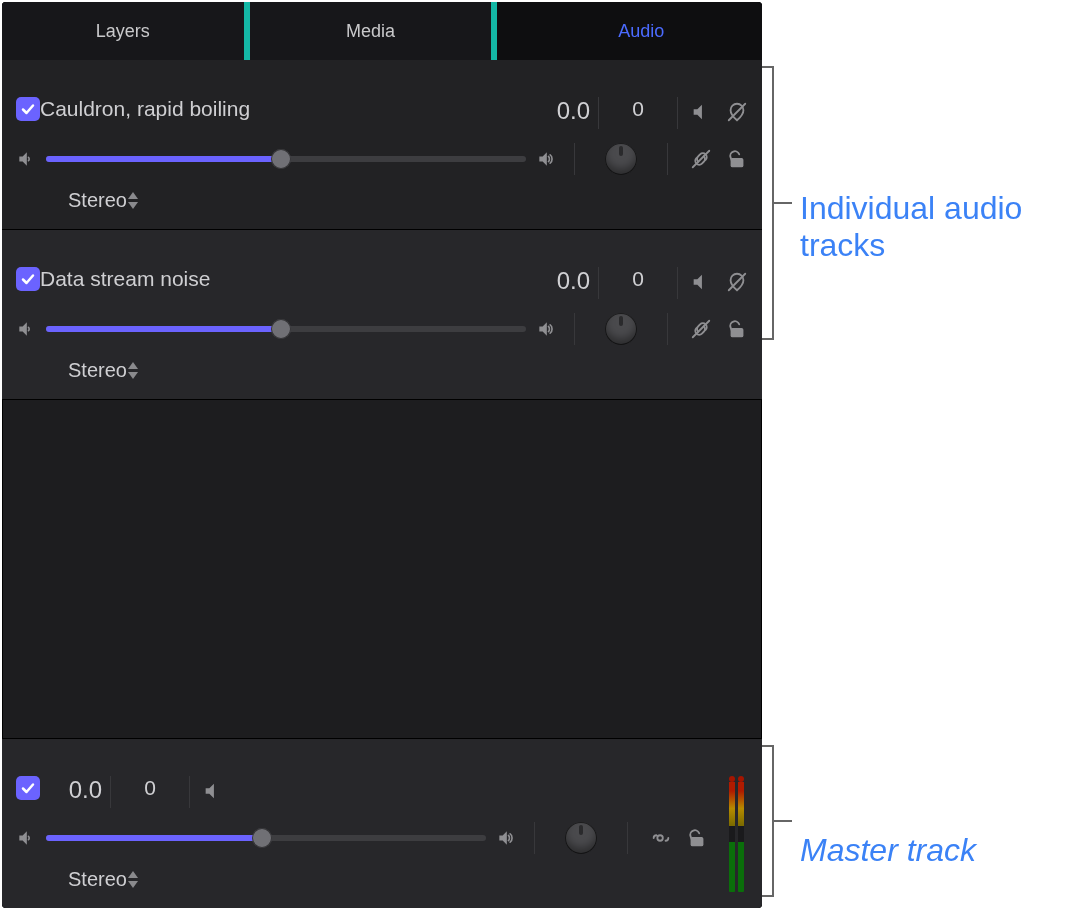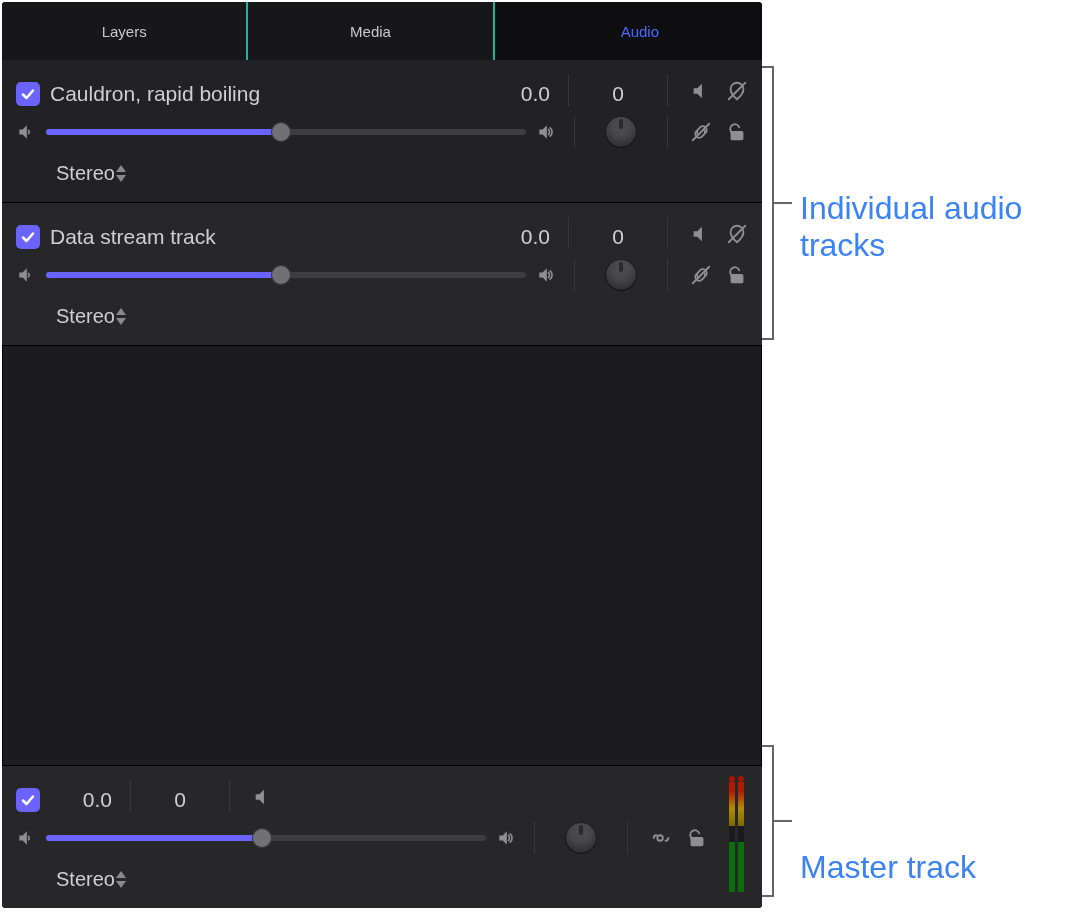--- a/index.html
+++ b/index.html
@@ -15,46 +15,46 @@
     --panel-w:760px;
   }
   html,body{margin:0;padding:0;background:#fff;font-family:-apple-system,BlinkMacSystemFont,"Helvetica Neue",Arial,sans-serif;}
   .canvas{width:1072px;height:912px;position:relative;}
   .panel{
     position:absolute;left:2px;top:2px;width:var(--panel-w);height:906px;
     background:var(--bg);border-radius:4px;overflow:hidden;color:var(--text);
     box-shadow:0 0 0 1px #000 inset;
   }
   .tabs{display:flex;height:58px;background:#0e0e10;}
-  .tab{flex:1;display:flex;align-items:center;justify-content:center;font-size:15px;color:#c9c9cb;position:relative;cursor:pointer;}
-  .tab + .tab{border-left:2px solid #14b8a6;}
+  .tab{flex:1;display:flex;align-items:center;justify-content:center;font-size:18px;color:#c9c9cb;position:relative;cursor:pointer;}
+  .tab + .tab{border-left:6px solid #14b8a6;}
   .tab.active{color:var(--tab-active);font-weight:500;padding-left:23px;}
   .tab.inactive{background:#17171a;}
   .track{display:flex;flex-direction:column;border-bottom:1px solid #000;padding:10px 10px 10px 14px;background:var(--bg-row);}
   .track.alt{background:var(--bg-row2);}
-  .row1{display:flex;align-items:flex-end;height:36px;gap:10px;}
+  .row1{display:flex;align-items:flex-start;height:36px;margin-top:27px;}
   .row2{display:flex;align-items:center;height:40px;gap:10px;margin-top:6px;}
   .row3{display:flex;align-items:center;height:38px;gap:10px;margin-top:2px;}
   .chk{width:24px;height:24px;border-radius:5px;background:var(--accent);display:flex;align-items:center;justify-content:center;color:#fff;cursor:pointer;flex:0 0 auto;}
   .chk svg{width:16px;height:16px;}
   .name{flex:1;font-size:21px;color:#cfcfd2;white-space:nowrap;overflow:hidden;text-overflow:ellipsis;}
-  .val{width:62px;text-align:right;font-size:21px;color:#d0d0d3;}
+  .val{width:62px;text-align:right;font-size:24px;color:#d0d0d3;}
   .sep{width:1px;height:32px;background:#38383b;margin:0 8px;}
   .pan{width:62px;text-align:center;font-size:21px;color:#d0d0d3;}
   .icon-btn{width:30px;height:30px;display:flex;align-items:center;justify-content:center;color:#8f8f92;cursor:pointer;}
   .icon-btn svg{width:22px;height:22px;}
   .speaker-left,.speaker-right{color:#8f8f92;display:flex;align-items:center;}
   .speaker-left svg,.speaker-right svg{width:20px;height:20px;}
   .slider{flex:1;height:22px;position:relative;cursor:pointer;}
   .slider .bar-bg{position:absolute;left:0;right:0;top:50%;height:6px;transform:translateY(-50%);background:#3d3d40;border-radius:3px;}
   .slider .bar-fg{position:absolute;left:0;top:50%;height:6px;transform:translateY(-50%);background:var(--accent);border-radius:3px;}
   .slider .thumb{position:absolute;top:50%;width:20px;height:20px;border-radius:50%;background:#707075;transform:translate(-50%,-50%);box-shadow:0 0 0 1px #0008 inset;}
   .knob{width:32px;height:32px;border-radius:50%;background:#4a4a4d;position:relative;cursor:pointer;box-shadow:0 0 0 1px #0009 inset, 0 -6px 8px #0006 inset;margin:0 12px;}
   .knob::after{content:"";position:absolute;left:50%;top:3px;width:4px;height:10px;background:#2a2a2c;border-radius:2px;transform:translateX(-50%);}
-  .dropdown{display:flex;align-items:center;gap:0;color:#cfcfd2;font-size:20px;cursor:pointer;margin-left:40px;}
+  .dropdown{display:flex;align-items:center;gap:0;color:#cfcfd2;font-size:20px;cursor:pointer;margin-left:52px;}
   .dropdown .chev{display:flex;flex-direction:column;line-height:0;gap:1px;color:#8a8a8d;}
   .dropdown .chev svg{width:12px;height:8px;}
   .master-wrap{position:absolute;left:0;right:0;bottom:0;background:var(--bg-row2);border-top:1px solid #000;padding:10px 10px 10px 14px;}
   .meter{position:absolute;right:8px;top:6px;bottom:6px;display:flex;gap:3px;}
   .meter .bar{width:6px;border-radius:1px;background:linear-gradient(to top,#0a6e0a 0%, #0a6e0a 45%, #1a1a1c 45%, #1a1a1c 57%, #1a1a1c 60%, #1a1a1c 100%);position:relative;}
   .meter .bar::before{content:"";position:absolute;left:0;right:0;top:0;height:40%;background:linear-gradient(to top,#7a6a00 0%, #b58b00 40%, #b01b00 80%);}
   .meter .dot{width:6px;height:6px;border-radius:50%;background:#a51500;position:absolute;top:-6px;left:0;}
   .master-rows{position:relative;padding-right:40px;}
   
   .callout{position:absolute;font-size:32px;color:#3b82f6;}
@@ -155,21 +155,21 @@
     </div>
   </div>
 
   <div class="track alt">
     <div class="row1">
       <div class="chk">
         <svg viewBox="0 0 16 16" fill="none" stroke="#fff" stroke-width="2.5" stroke-linecap="round" stroke-linejoin="round">
               <polyline points="3,8.5 6.5,12 13,4.5"></polyline>
             </svg>
       </div>
-      <div class="name">Data stream track</div>
+      <div class="name">Data stream noise</div>
       <div class="val">0.0</div>
       <div class="sep"></div>
       <div class="pan">0</div>
       <div class="sep"></div>
       <div class="icon-col">
         <div class="icon-btn">
           <svg viewBox="0 0 24 24" fill="currentColor">
                 <path d="M4 9v6h4l5 5V4L8 9H4z"></path>
               </svg>
         </div>
@@ -314,15 +314,15 @@
 </div>
 
 <div class="bracket" style="left:772px;top:66px;height:274px;">
       <div class="tick"></div>
     </div>
 <div class="callout" style="left:800px;top:190px;">Individual audio tracks</div>
 
 <div class="bracket" style="left:772px;top:745px;height:152px;">
       <div class="tick"></div>
     </div>
-<div class="callout" style="left:800px;top:849px;">Master track</div>
+<div class="callout" style="left:800px;top:832px;font-style:italic;">Master track</div>
 
 </div>
 
 </body></html>

